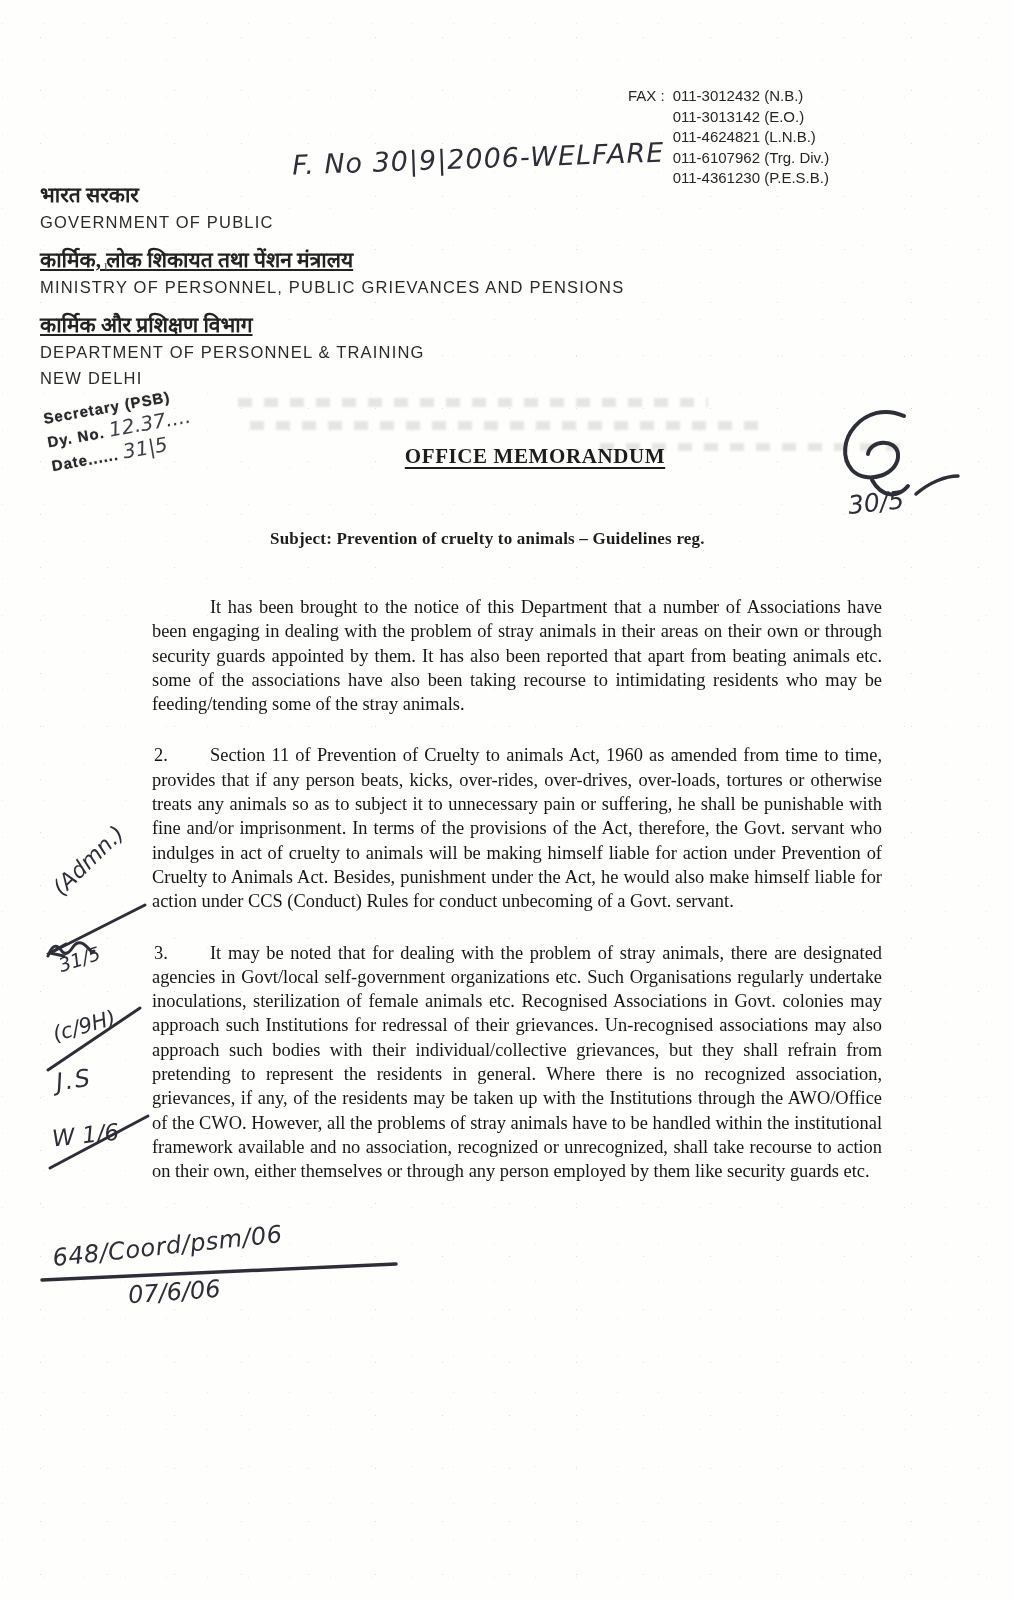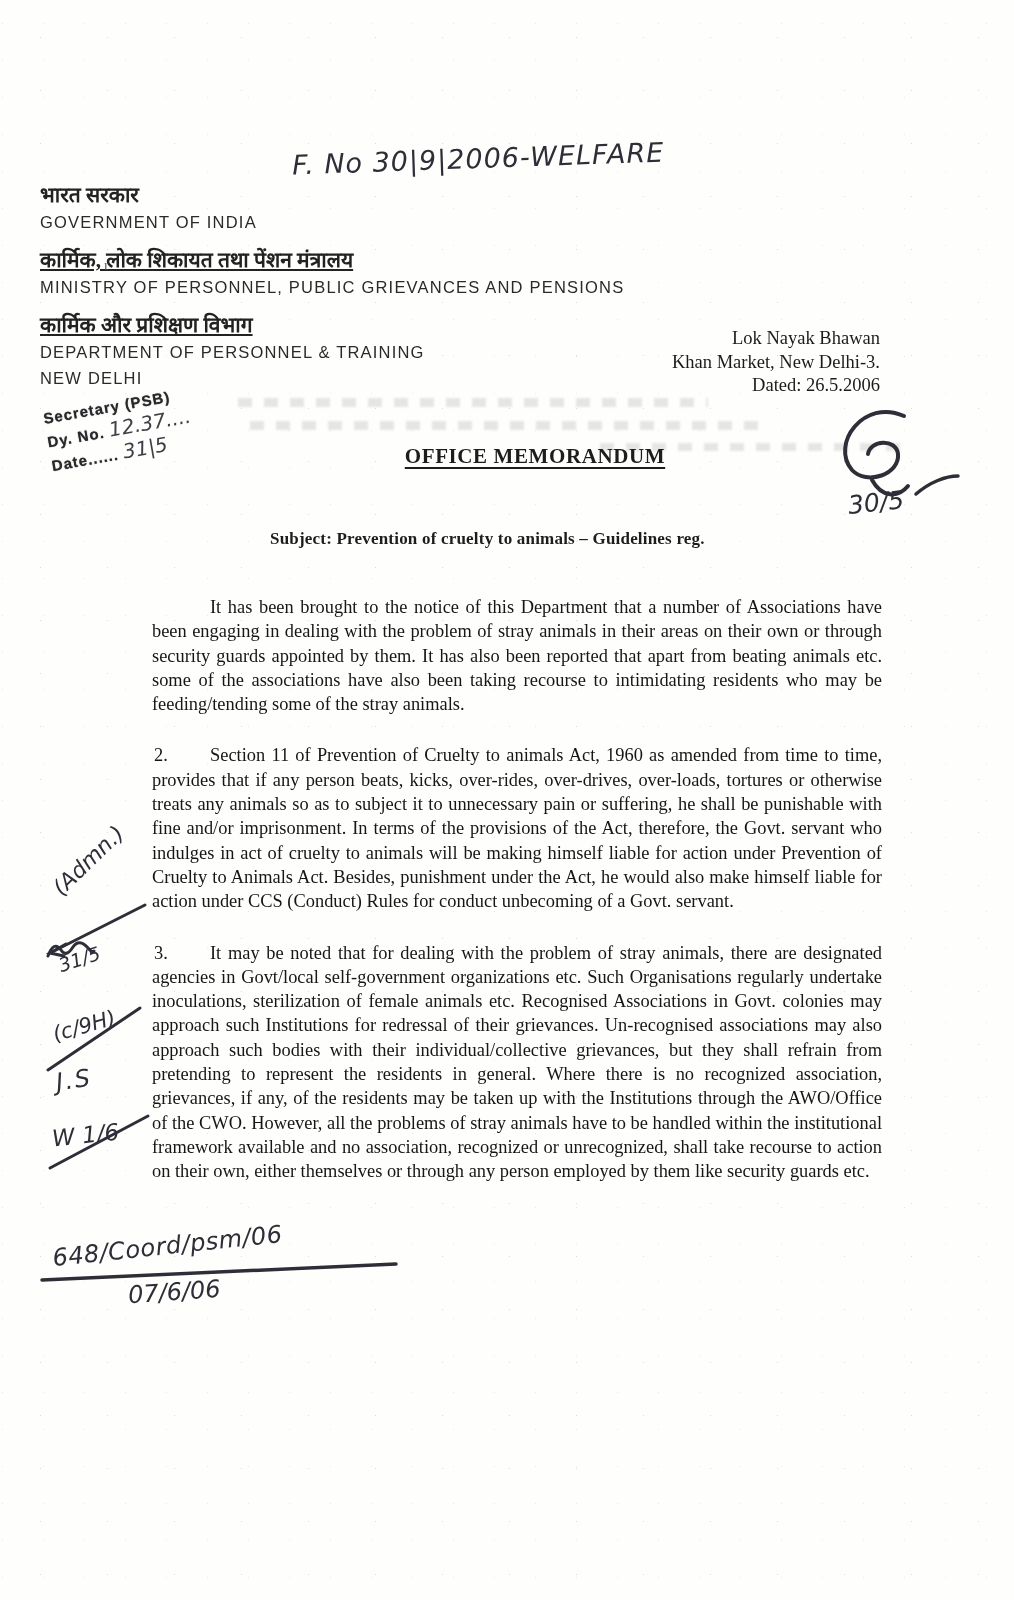--- a/index.html
+++ b/index.html
@@ -83,38 +83,43 @@
 </style>
 </head>
 <body>
 
 <div class="page">
 
   <div class="abs smudge" style="top:398px;left:238px;width:470px;height:9px;"></div>
   <div class="abs smudge" style="top:421px;left:250px;width:520px;height:9px;"></div>
   <div class="abs smudge" style="top:443px;left:600px;width:300px;height:8px;"></div>
 
+  <div class="abs sans fax">
+    <div>FAX :</div>
+    <div class="nums">
+      <div>011-3012432 (N.B.)</div>
+      <div>011-3013142 (E.O.)</div>
+      <div>011-4624821 (L.N.B.)</div>
+      <div>011-6107962 (Trg. Div.)</div>
+      <div>011-4361230 (P.E.S.B.)</div>
+    </div>
+  </div>
 
   <div class="abs hand fno">F. No 30|9|2006-WELFARE</div>
 
   <div class="abs letterhead">
     <div class="lh-hi">भारत सरकार</div>
-    <div class="lh-en sans">GOVERNMENT OF INDIA</div>
+    <div class="lh-en sans">GOVERNMENT OF PUBLIC</div>
     <div class="lh-hi lh-gap">कार्मिक, लोक शिकायत तथा पेंशन मंत्रालय</div>
     <div class="lh-en sans">MINISTRY OF PERSONNEL, PUBLIC GRIEVANCES AND PENSIONS</div>
     <div class="lh-hi lh-gap">कार्मिक और प्रशिक्षण विभाग</div>
     <div class="lh-en sans">DEPARTMENT OF PERSONNEL &amp; TRAINING</div>
     <div class="lh-en sans">NEW DELHI</div>
   </div>
 
-  <div class="abs serif addr">
-    <div>Lok Nayak Bhawan</div>
-    <div>Khan Market, New Delhi-3.</div>
-    <div>Dated: 26.5.2006</div>
-  </div>
 
   <div class="abs sans stamp">
     <div>Secretary (PSB)</div>
     <div>
       <span>Dy. No.</span>
       <span class="hand hv">12.37....</span>
     </div>
     <div>
       <span>Date......</span>
       <span class="hand hv">31|5</span>

